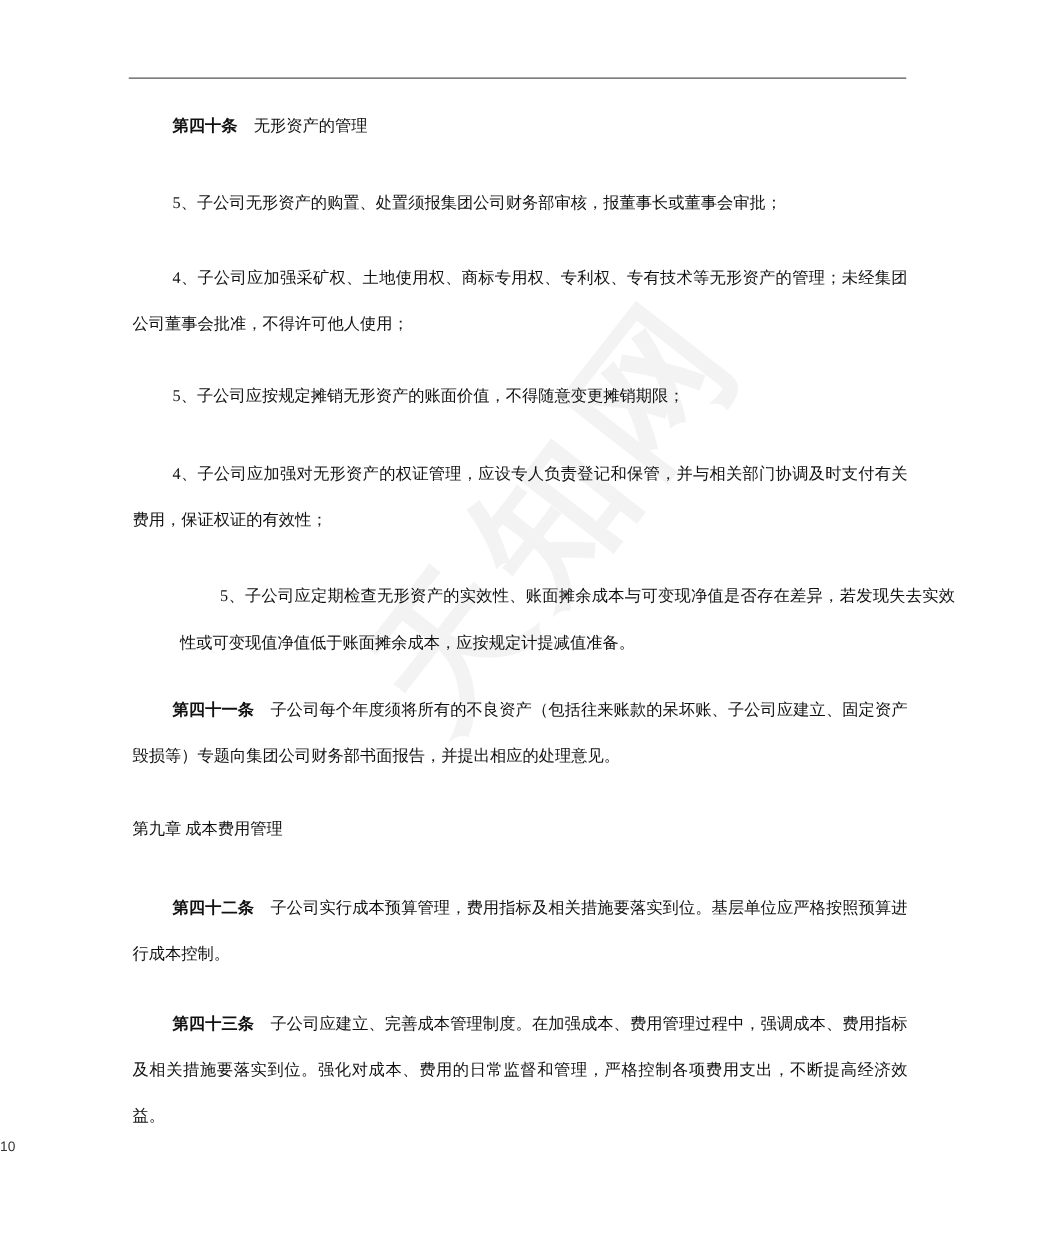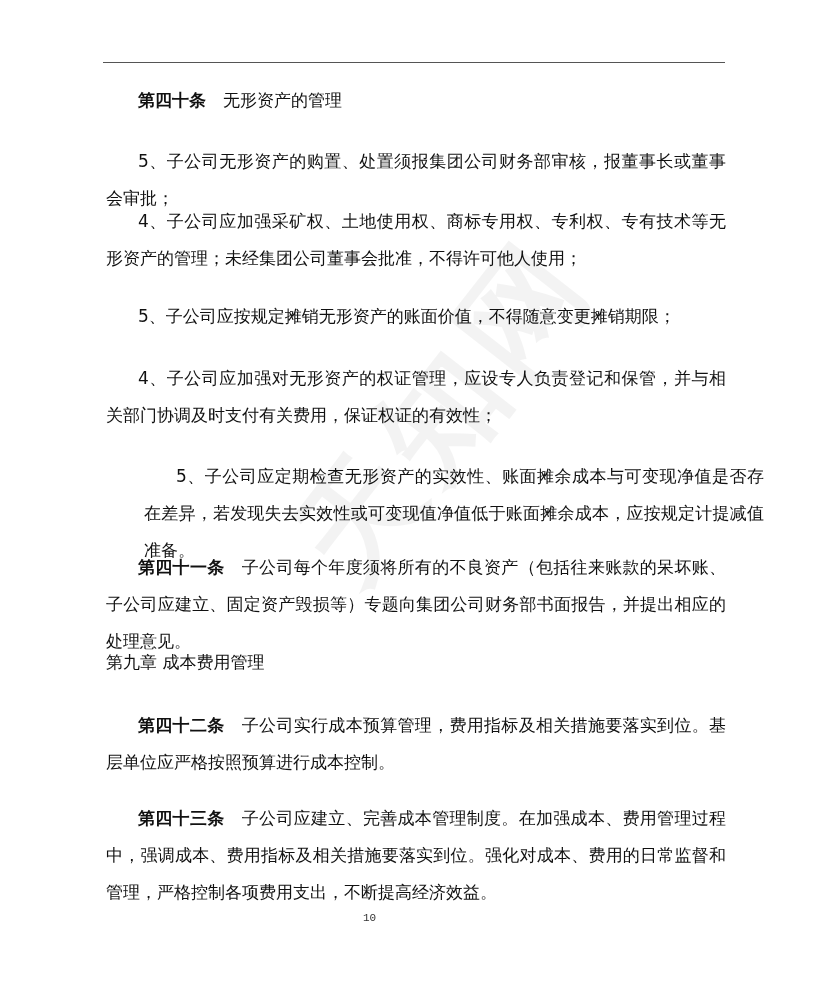--- a/index.html
+++ b/index.html
@@ -3,26 +3,26 @@
 <meta charset="utf-8">
 <style>
   html, body { margin:0; padding:0; background:#ffffff; }
   body { width:830px; height:986px; position:relative; overflow:hidden;
          font-family:"DejaVu Sans","Liberation Sans",sans-serif; color:#111; }
   .header-rule { position:absolute; left:103px; top:62px; width:622px; height:0;
                  border-top:1.5px solid #555; }
   .watermark { position:absolute; left:250px; top:330px; font-size:120px; color:#000;
                opacity:0.045; transform:rotate(-52deg); letter-spacing:10px;
                font-weight:bold; white-space:nowrap; pointer-events:none; }
-  .para { position:absolute; left:106px; width:620px; font-size:17px; line-height:37px;
-          text-align:justify; }
+  .para { position:absolute; left:106px; width:620px; font-size:13px; line-height:37px;
+          text-align:justify;font-family:Liberation Serif, serif; }
   .para .b { font-weight:bold; }
   .indent { text-indent:32px; }
-  .page-num { position:absolute; left:0; width:739px; text-align:center; top:912px;
-              font-family:Liberation Mono, monospace; font-size:11px; color:#333; }
+  .page-num { position:absolute; left:0; width:739px; text-align:left; top:912px;
+              font-family:Liberation Sans, sans-serif; font-size:11px; color:#333; }
 </style>
 </head>
 <body>
 
 <div class="header-rule"></div>
 <div class="watermark">天知网</div>
 
 <div class="para indent" style="top:82px;">
   <span class="b">第四十条</span> <span>无形资产的管理</span>
 </div>

